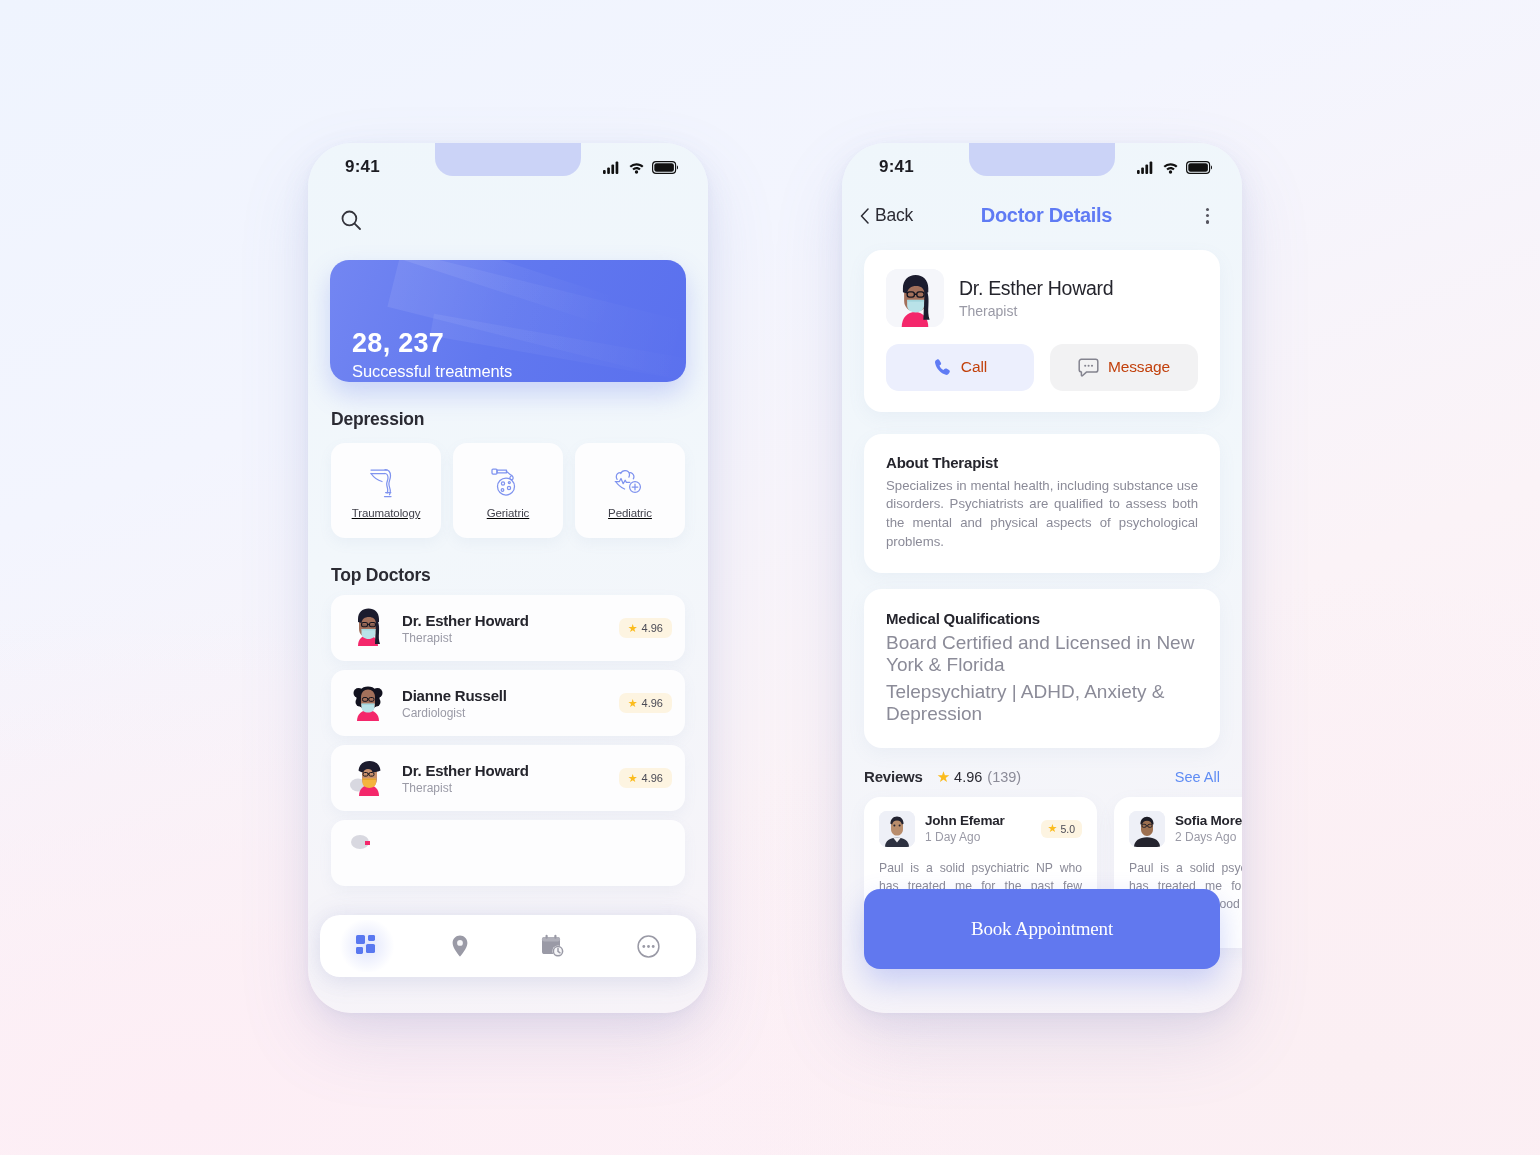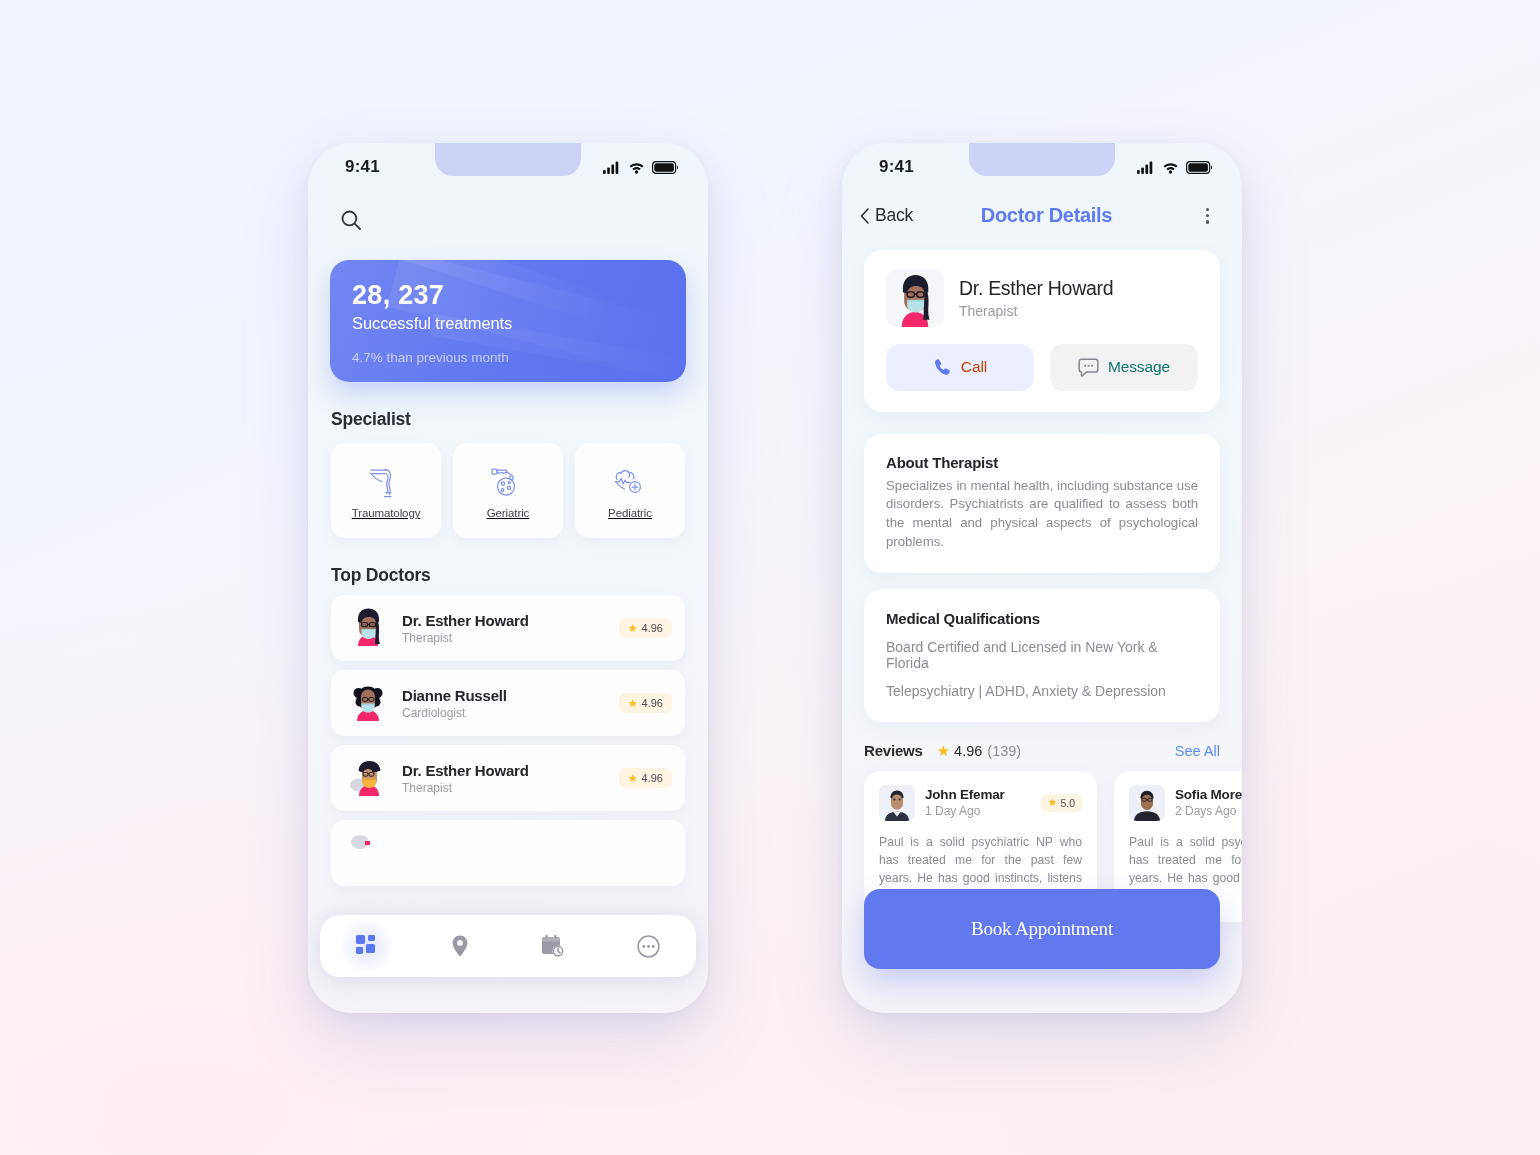--- a/index.html
+++ b/index.html
@@ -56,21 +56,21 @@
     margin:20px 22px 0 22px; height:122px; border-radius:19px;
     background:linear-gradient(112deg,#7386f2 0%, #6178ef 48%, #5a70ee 100%);
     position:relative; overflow:hidden;
     padding:20px 22px 0 22px;
     box-shadow:0 12px 26px rgba(97,120,239,0.28);
   }
   .ray { position:absolute; background:linear-gradient(90deg,rgba(255,255,255,.15),rgba(255,255,255,0)); pointer-events:none; }
   .r1 { width:330px; height:30px; top:-14px; left:-40px; transform:rotate(18deg); }
   .r2 { width:300px; height:58px; top:26px; left:60px; transform:rotate(14deg); opacity:.55; }
   .r3 { width:280px; height:22px; top:78px; left:100px; transform:rotate(10deg); opacity:.45; }
-  .stat-num { font-size:27px; font-weight:700; color:#fff; letter-spacing:.3px; position:relative; }
+  .stat-num { font-size:27px; font-weight:700; color:#fff; letter-spacing:.3px; position:relative;margin-top:48px; }
   .stat-desc { font-size:16.5px; color:#fff; margin-top:3px; position:relative; letter-spacing:-.1px; }
   .stat-note { font-size:13.5px; color:rgba(255,255,255,.62); margin-top:17px; position:relative; }
 
   .sec-title { font-size:17.5px; font-weight:700; color:#2b2b33; margin:27px 0 0 23px; letter-spacing:-.2px; }
   .sec-title.tight { margin-top:27px; }
 
   .spec-row { display:flex; gap:12px; padding:13px 23px 0 23px; }
   .spec-card {
     flex:1; height:95px; background:#fdfdfe; border-radius:14px;
     display:flex; flex-direction:column; align-items:center; justify-content:center; gap:5px;
@@ -134,27 +134,27 @@
   .profile-av { width:58px; height:58px; border-radius:12px; overflow:hidden; flex:none; background:#f4f5fa; }
   .profile-name { font-size:19.5px; font-weight:500; color:#25252d; letter-spacing:-.3px; }
   .profile-role { font-size:14px; color:#9a9aa6; margin-top:3px; }
   .act-row { display:flex; gap:16px; margin-top:17px; }
   .act-btn {
     flex:1; height:47px; border:none; border-radius:13px; cursor:pointer;
     display:flex; align-items:center; justify-content:center; gap:9px;
     font-family:inherit; font-size:15.5px; letter-spacing:-.1px;
   }
   .act-call { background:#eceffd; color:#c2410c; }
-  .act-msg { background:#f2f2f3; color:#0f766e; }
+  .act-msg { background:#f2f2f3; color:#c2410c; }
 
   .info-card { margin-top:22px; padding:20px 22px 21px 22px; }
   .info-title { font-size:15px; font-weight:700; color:#25252d; letter-spacing:-.2px; }
   .info-body { font-size:13.2px; color:#8b8b98; line-height:1.42; margin-top:6px; text-align:justify; }
   .qual-card { margin-top:16px; padding:21px 22px 23px 22px; }
-  .qual-line { font-size:14px; color:#8b8b98; margin-top:12px; }
+  .qual-line { font-size:19px; color:#8b8b98; margin-top:5px; }
   .qual-line:first-of-type { margin-top:10px; }
 
   .rev-head {
     display:flex; align-items:center; margin:20px 22px 0 22px;
   }
   .rev-word { font-size:15px; font-weight:700; color:#2b2b33; letter-spacing:-.2px; }
   .rev-score { font-size:14.5px; color:#2b2b33; margin-left:14px; display:flex; align-items:center; gap:4px; }
   .rev-score .bigstar { color:#fbbc1e; font-size:15px; }
   .rev-count { color:#8b8b98; margin-left:1px; }
   .see-all { margin-left:auto; font-size:14.5px; color:#5f8cf4; cursor:pointer; }
@@ -221,21 +221,21 @@
 
   <div class="stat-card">
     <span class="ray r1"></span>
     <span class="ray r2"></span>
     <span class="ray r3"></span>
     <div class="stat-num">28, 237</div>
     <div class="stat-desc">Successful treatments</div>
     <div class="stat-note">4.7% than previous month</div>
   </div>
 
-  <div class="sec-title">Specialist</div>
+  <div class="sec-title">Depression</div>
 
   <div class="spec-row">
     <div class="spec-card">
       <svg width="42" height="40" viewBox="0 0 42 40" fill="none" stroke="#7f93ef" stroke-width="1.25" stroke-linecap="round" stroke-linejoin="round">
         <path d="M6 8h16"></path>
           <path d="M6 11.5h14"></path>
         <path d="M20 7.5c3.5 0 5.5 2.4 5.5 6.2 0 3.4-1.6 5.2-1.6 8 0 3.1 1.4 4.6 1.4 7.4 0 2-.8 3.6-.8 3.6"></path>
         <path d="M20 11.5c2 .3 3 1.7 3 4.2 0 2.6-1.3 4-1.3 6.4 0 2.3 1 3.6 1 6 0 1.6-.5 3-.5 3"></path>
         <path d="M6 11.5c2.5 3.6 6 6.6 11 8"></path>
         <path d="M19.5 34.5h6.5"></path>

